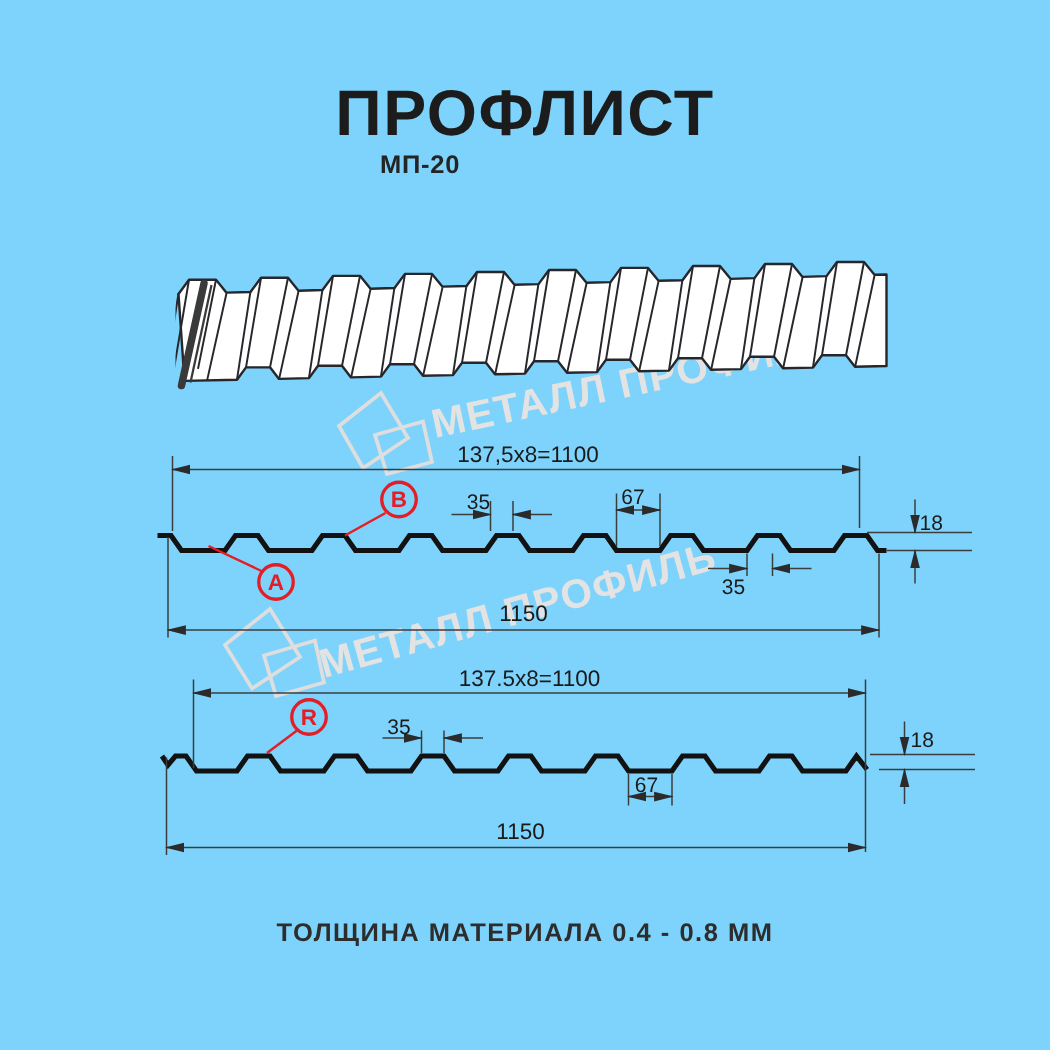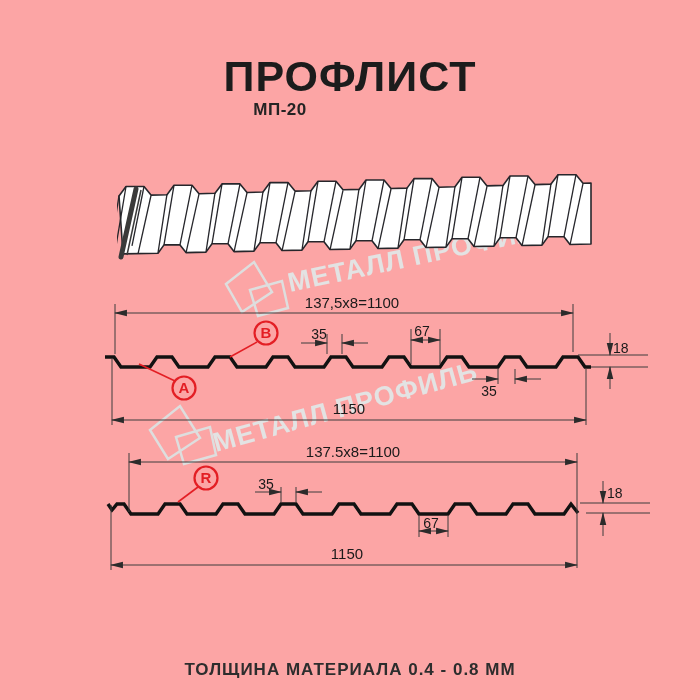--- a/index.html
+++ b/index.html
@@ -1,23 +1,23 @@
 <!DOCTYPE html>
 <html><head>
 <meta charset="utf-8">
 <style>
   html,body{margin:0;padding:0;background:#fff;}
-  .canvas{position:relative;width:700px;height:700px;background:#fca5a5;overflow:hidden;
+  .canvas{position:relative;width:700px;height:700px;background:#7dd3fc;overflow:hidden;
           font-family:"Liberation Sans",sans-serif;}
   .title{position:absolute;top:52px;left:0;width:700px;text-align:center;
          font-size:43px;font-weight:bold;letter-spacing:1px;color:#1c1c1c;}
   .subtitle{position:absolute;top:100px;left:0;width:560px;text-align:center;
          font-size:17px;font-weight:bold;letter-spacing:0.5px;color:#242424;}
   .footer{position:absolute;top:612px;left:0;width:700px;text-align:center;
-         font-size:17px;font-weight:600;letter-spacing:1px;color:#2d2d2d;margin-top:48px;}
+         font-size:17px;font-weight:600;letter-spacing:1px;color:#2d2d2d;}
   svg{position:absolute;top:0;left:0;}
   svg text{font-family:"Liberation Sans",sans-serif;fill:#1a1a1a;}
   .dimtxt{font-size:14px;}
   .dimtxt-big{font-size:15px;}
   .wmtext{font-size:27px;font-weight:bold;fill:#e3e3e3;letter-spacing:1px;}
   .redlbl{font-size:15px;font-weight:bold;fill:#e31e24;}
 </style>
 </head>
 <body>
 

